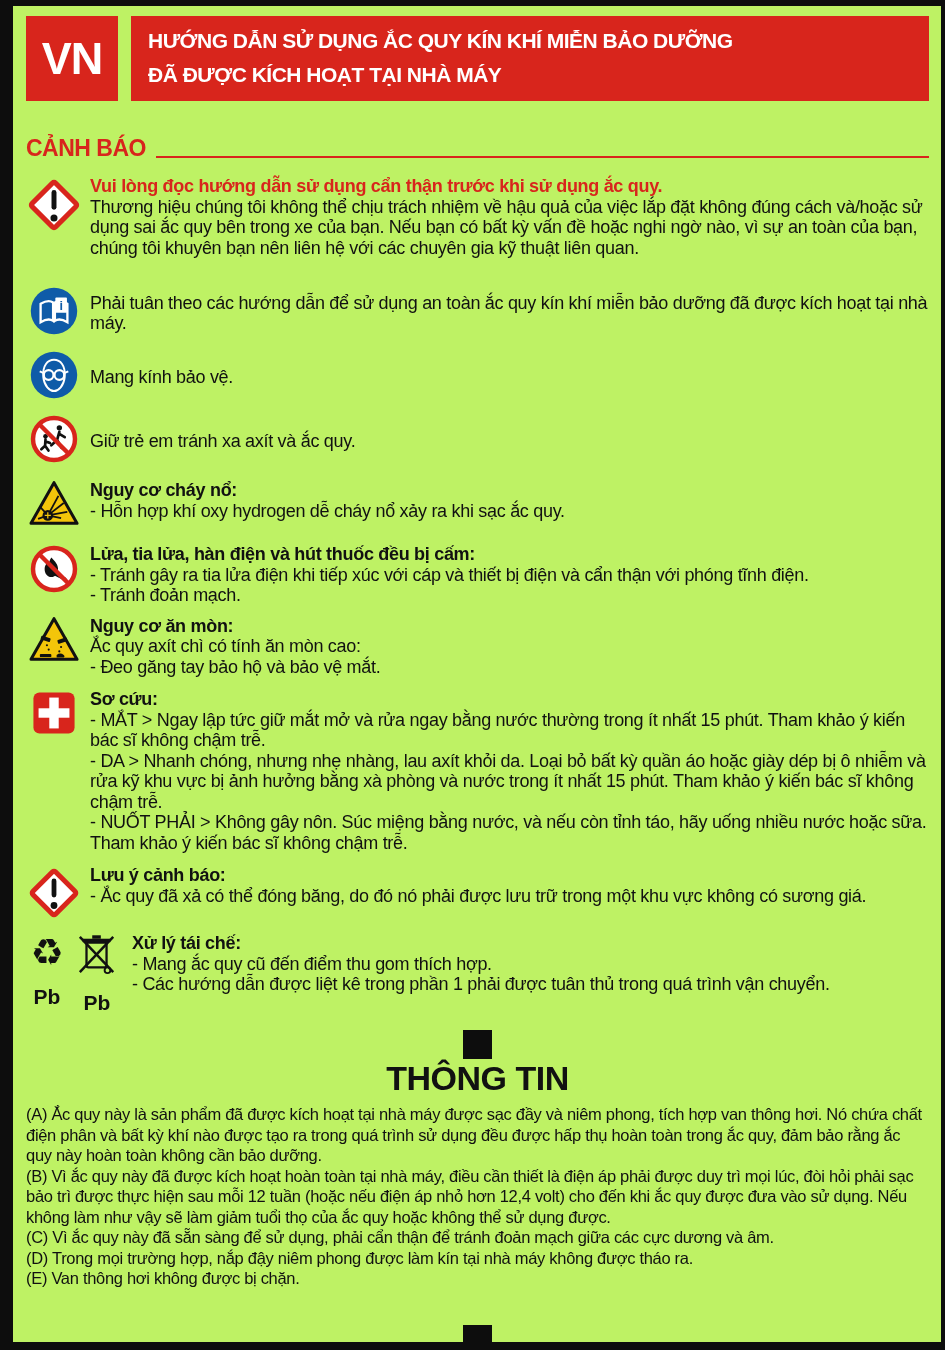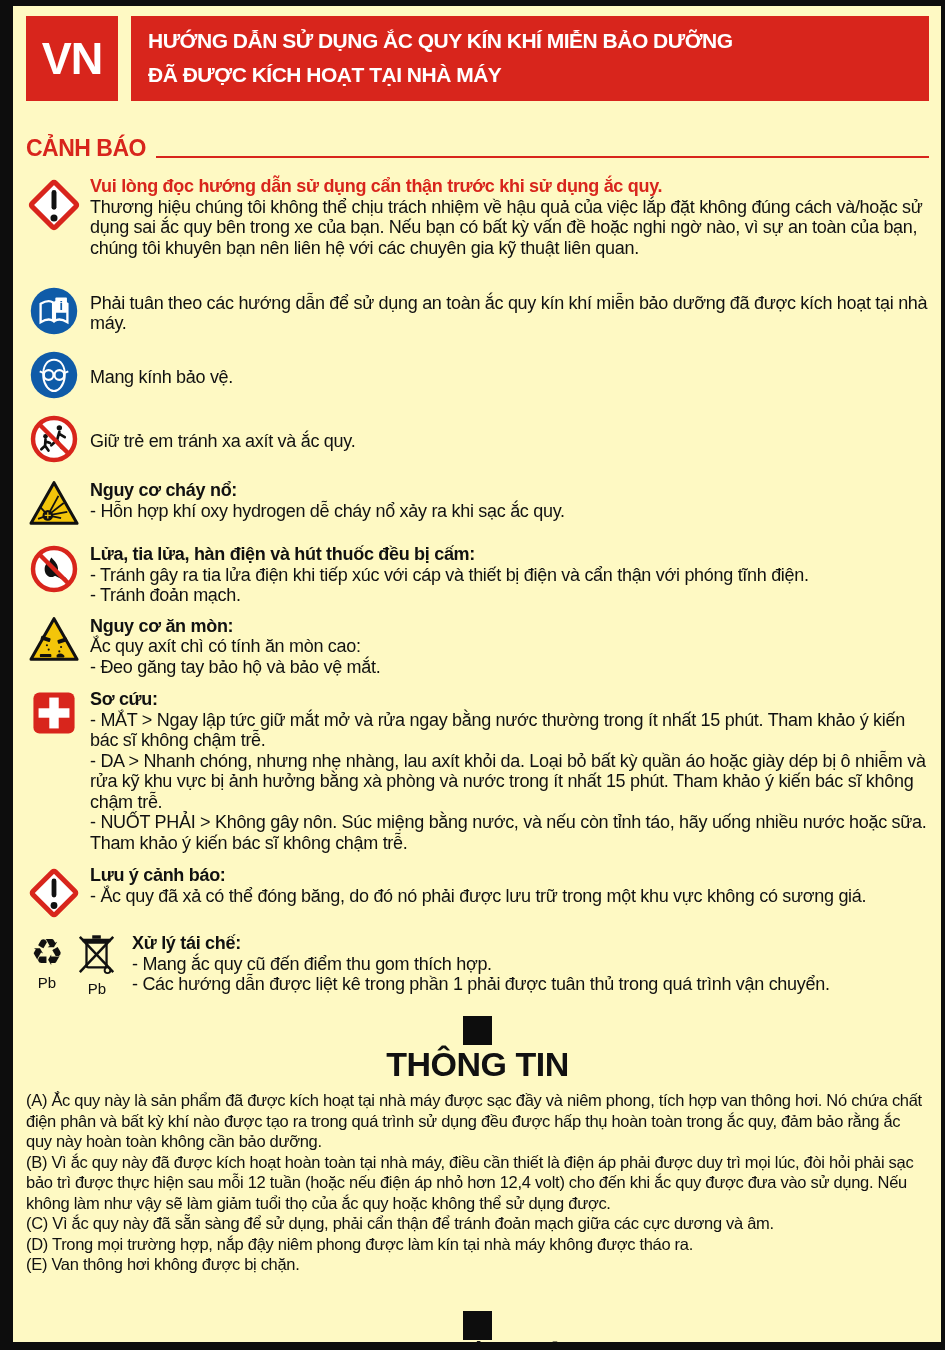--- a/index.html
+++ b/index.html
@@ -1,19 +1,19 @@
 <!DOCTYPE html>
 <html lang="vi"><head>
 <meta charset="utf-8">
 <style>
   html,body{margin:0;padding:0;background:#777;}
   .page{
     position:relative;
     width:945px;height:1350px;
-    background:#fef9c3;
+    background:#bef264;
     overflow:hidden;
     font-family:"Liberation Sans",sans-serif;
     color:#111;
     letter-spacing:-0.3px;
   }
   
   .edge{position:absolute;background:#0d0d0d;z-index:5;}
   .edge-left{left:0;top:0;bottom:0;width:13px;}
   .edge-top{left:0;top:0;right:0;height:6px;}
   .edge-bottom{left:0;bottom:0;right:0;height:8px;}
@@ -45,21 +45,21 @@
   .icon-col.wide{width:102px;justify-content:flex-start;}
   .wtext{flex:1;margin-left:6px;font-size:18px;line-height:20.5px;font-weight:500;}
   .wtext .lead-red{color:#d8251c;font-weight:bold;}
   .wtext .wtitle{font-weight:bold;}
   .mt14{margin-top:14px;} .mt28{margin-top:28px;} .mt10{margin-top:10px;}
   .mt12{margin-top:12px;} .mt8{margin-top:8px;}
 
   .recycle-pair{display:flex;gap:4px;align-items:flex-start;}
   .recycle-unit{display:flex;flex-direction:column;align-items:center;width:46px;}
   .recycle-glyph{font-size:37px;line-height:40px;color:#111;font-family:"DejaVu Sans",sans-serif;}
-  .pb-label{font-size:15px;font-weight:normal;line-height:15px;margin-top:2px;letter-spacing:0;}
+  .pb-label{font-size:21px;font-weight:bold;line-height:15px;margin-top:16px;letter-spacing:0;}
 
   
   .sec-head{display:flex;align-items:center;margin:20px 16px 0 26px;flex-direction:column;}
   .sec-sq{flex:none;width:29px;height:29px;background:#0d0d0d;}
   .sec-title{font-size:34px;font-weight:800;letter-spacing:-0.5px;margin:0 12px;white-space:nowrap;}
   .sec-bar{flex:1;height:29px;background:#0d0d0d;}
 
   .paras{margin:6px 16px 0 26px;font-size:16.5px;line-height:20.5px;font-weight:500;}
   .paras p{margin:0;}
   .advice-head{margin-top:36px;}

